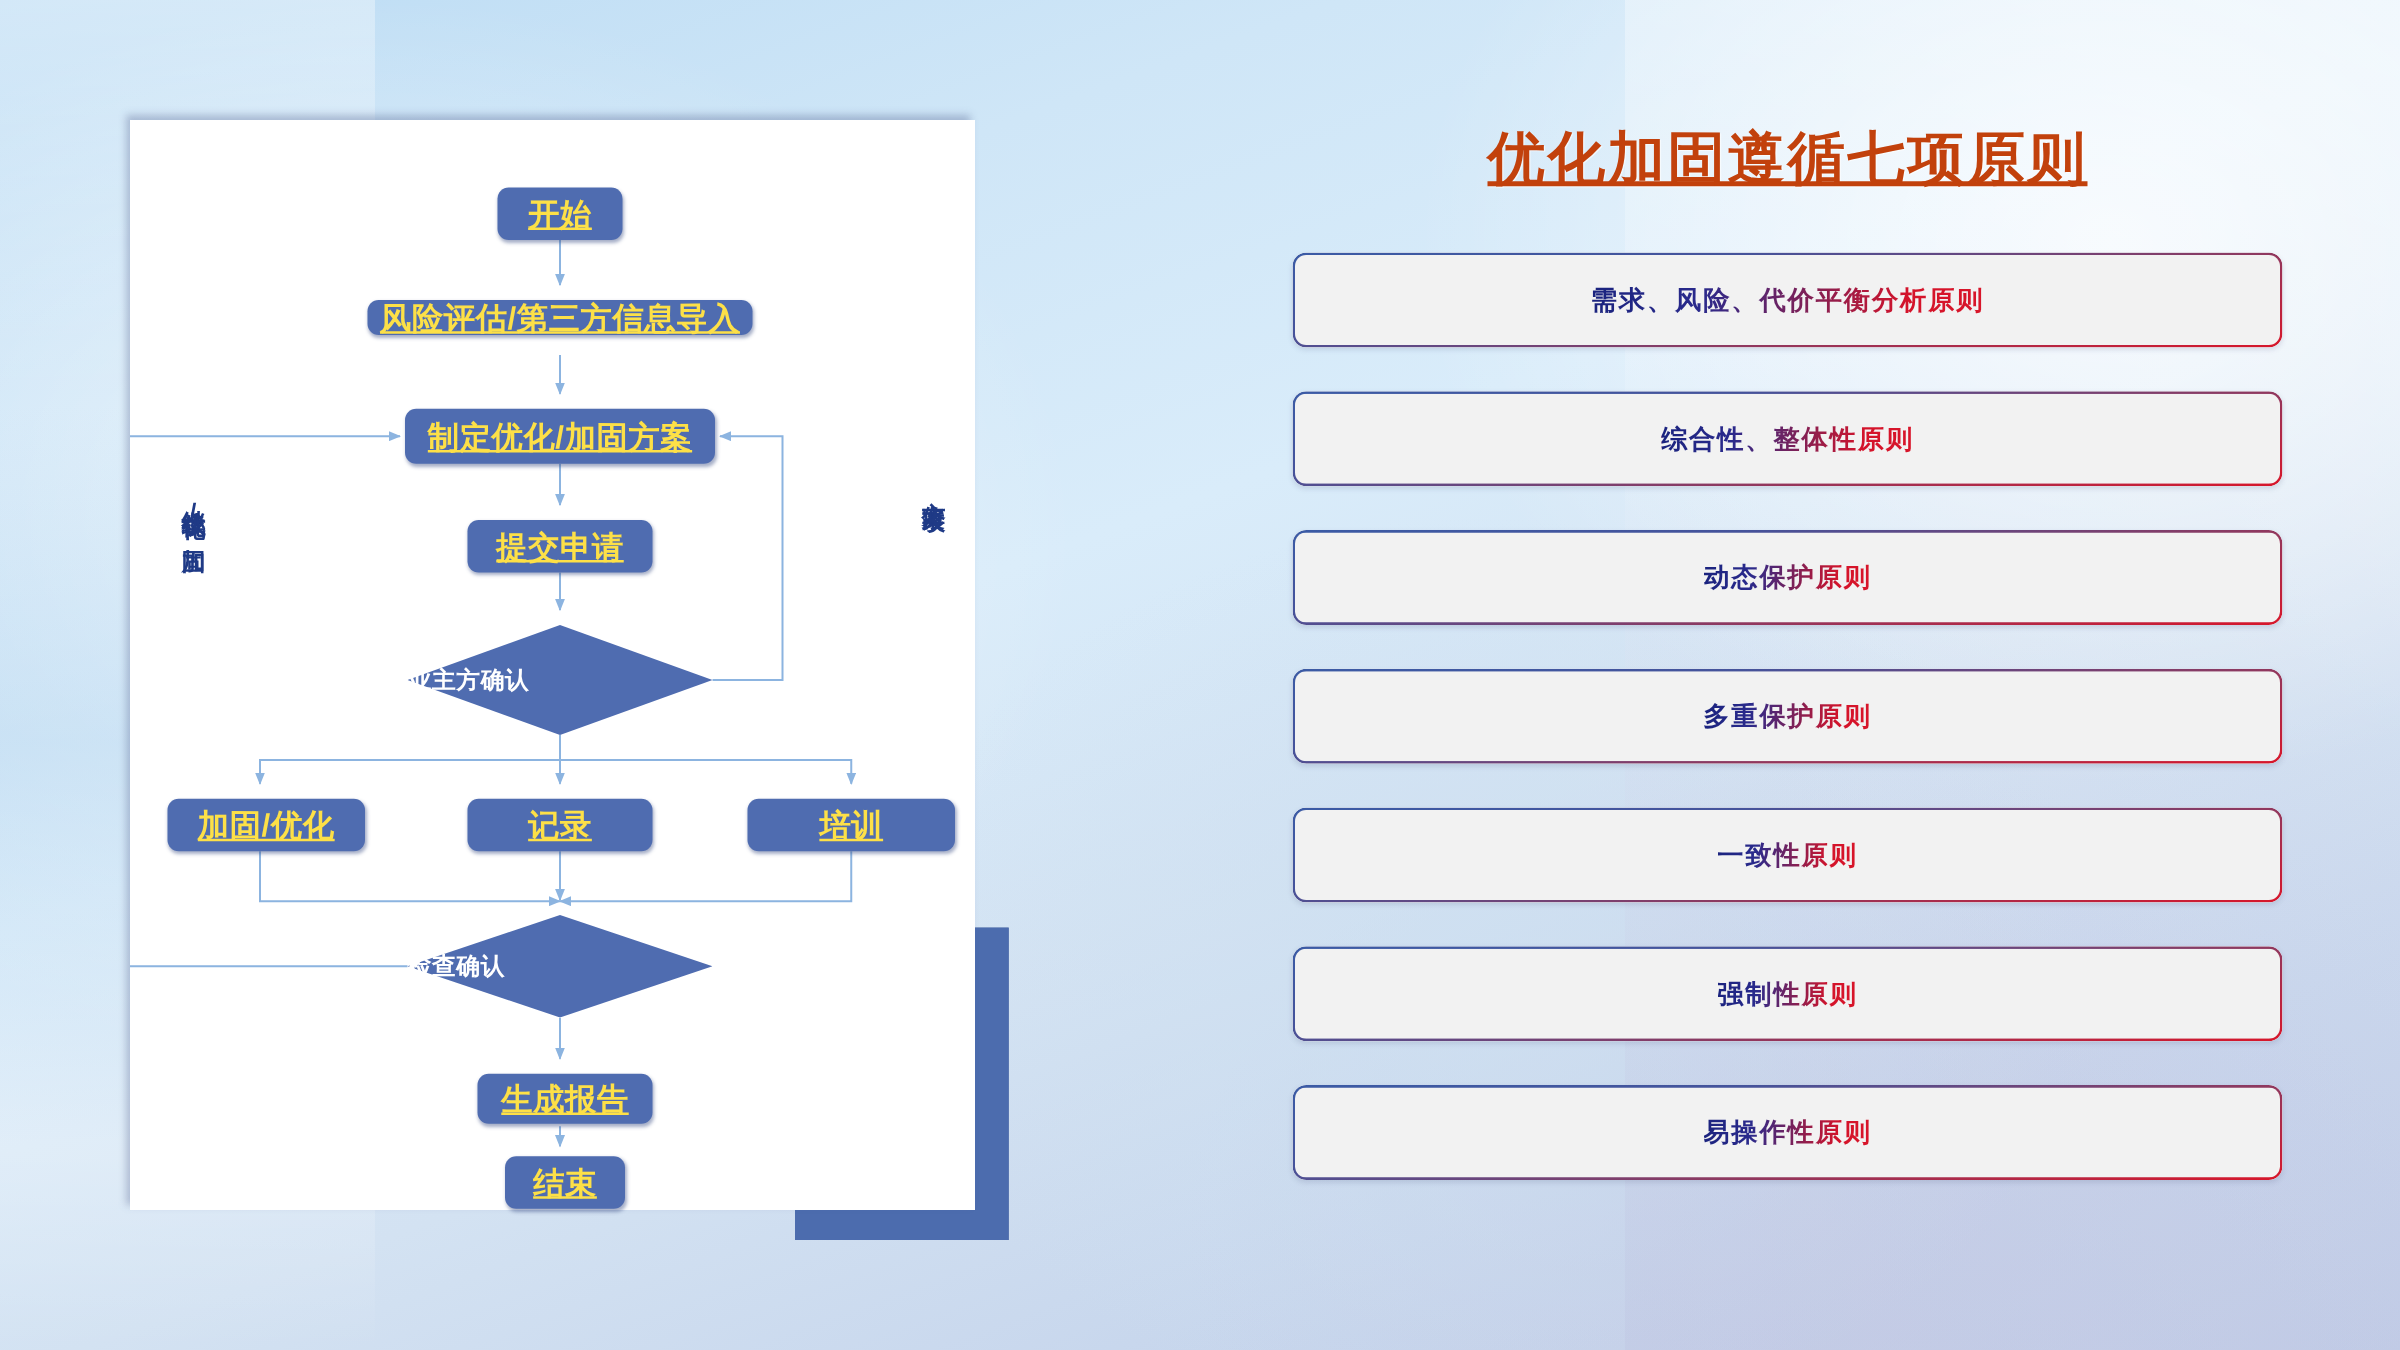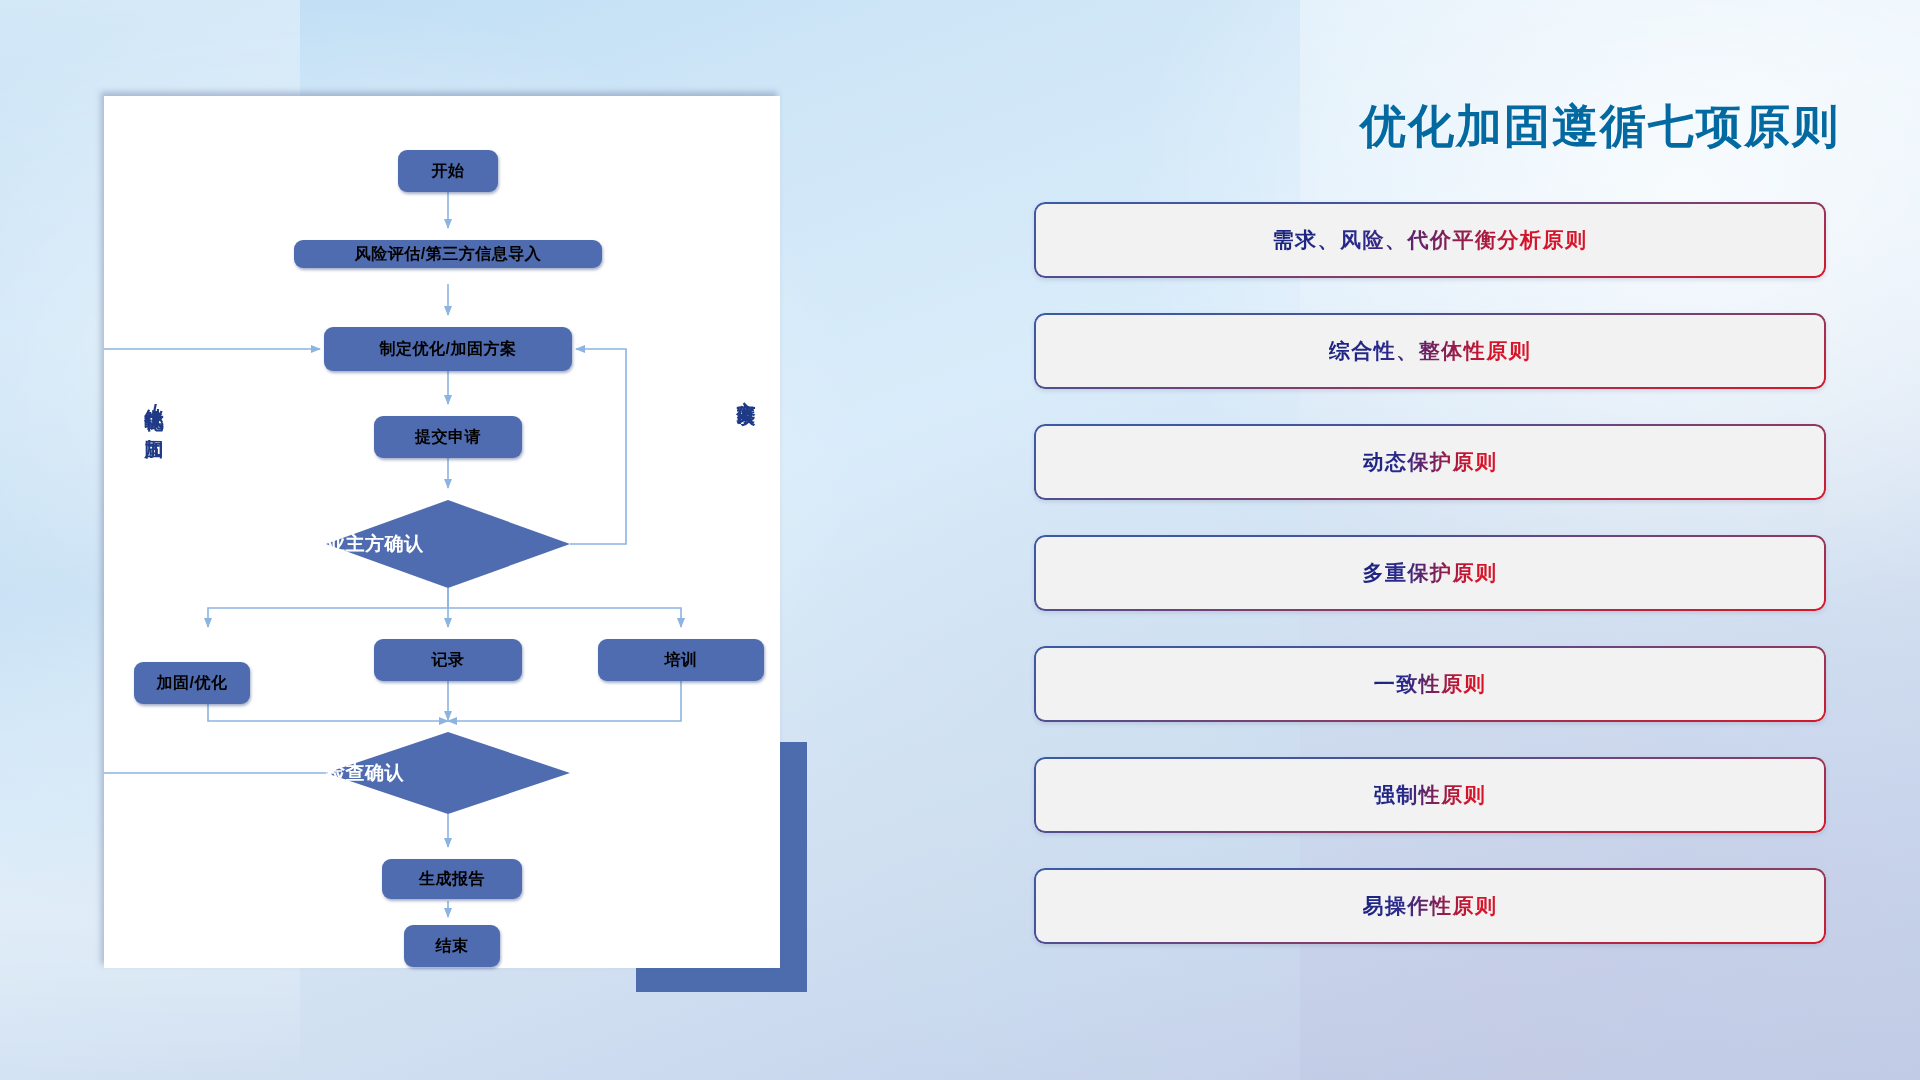--- a/index.html
+++ b/index.html
@@ -44,27 +44,28 @@
     position: absolute; left: 104px; top: 96px;
     width: 676px; height: 872px;
     background: #ffffff;
     box-shadow: -3px -4px 6px rgba(80,95,140,0.35);
   }
   #flow-svg { position: absolute; left: 0; top: 0; }
 
   .node {
     position: absolute;
     background: #4f6cb0;
-    color: #000000;
+    color: #fde047;
     border-radius: 9px;
     display: flex; align-items: center; justify-content: center;
-    font-size: 16px; font-weight: 700;
+    font-size: 25px; font-weight: 700;
     letter-spacing: 0.5px;
     box-shadow: 1px 2px 3px rgba(55,75,130,0.45);
     white-space: nowrap;
+    text-decoration: underline;
   }
   .diamond {
     position: absolute;
     display: flex; align-items: center; 
     color: #ffffff; font-size: 19px; font-weight: 700;
     letter-spacing: 0.5px; white-space: nowrap;
   }
   .diamond .dshape {
     position: absolute; inset: 0;
     background: #4f6cb0;
@@ -79,26 +80,27 @@
     writing-mode: vertical-rl;
     text-orientation: upright;
     letter-spacing: 2px;
     line-height: 1.05;
     white-space: nowrap;
   }
 
   
   #right-panel { position: absolute; left: 1020px; top: 96px; width: 820px; }
   #panel-title {
-    text-align: right;
+    text-align: center;
     font-size: 46px; font-weight: 700;
-    color: #0369a1;
+    color: #c2410c;
     letter-spacing: 2px;
     margin-bottom: 44px;
     text-shadow: 1px 1px 0 rgba(255,255,255,0.6);
+    text-decoration: underline;
   }
   .principle {
     position: relative;
     height: 76px;
     margin: 0 14px 35px 14px;
     border-radius: 11px;
     background: #f2f2f2;
     display: flex; align-items: center; justify-content: center;
     box-shadow: 0 2px 4px rgba(90,100,140,0.18);
   }
@@ -184,21 +186,21 @@
     <div class="node" style="left: 220px; top: 231px; width: 248px; height: 44px;">
       <span>制定优化/加固方案</span>
     </div>
     <div class="node" style="left: 270px; top: 320px; width: 148px; height: 42px;">
       <span>提交申请</span>
     </div>
     <div class="diamond" style="left: 222px; top: 404px; width: 244px; height: 88px;">
       <div class="dshape"></div>
       <span>业主方确认</span>
     </div>
-    <div class="node" style="left: 30px; top: 566px; width: 116px; height: 42px; align-items: center;">
+    <div class="node" style="left: 30px; top: 543px; width: 158px; height: 42px; align-items: center;">
       <span>加固/优化</span>
     </div>
     <div class="node" style="left: 270px; top: 543px; width: 148px; height: 42px;">
       <span>记录</span>
     </div>
     <div class="node" style="left: 494px; top: 543px; width: 166px; height: 42px;">
       <span>培训</span>
     </div>
     <div class="diamond" style="left: 222px; top: 636px; width: 244px; height: 82px;">
       <div class="dshape"></div>

